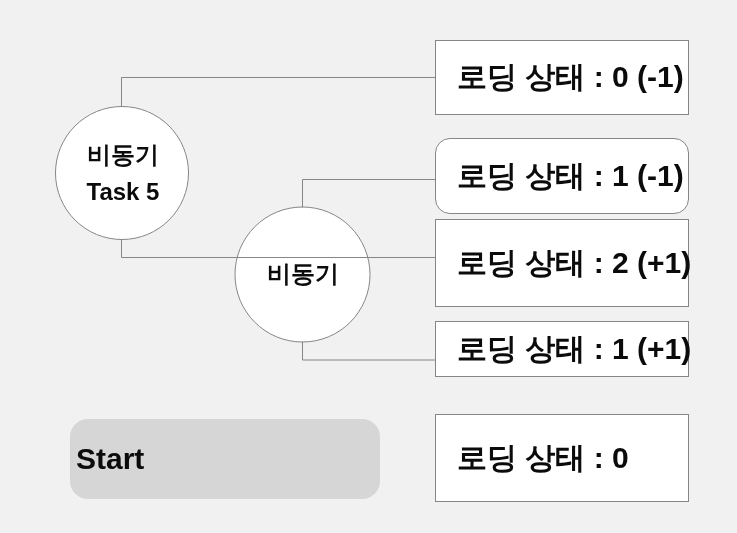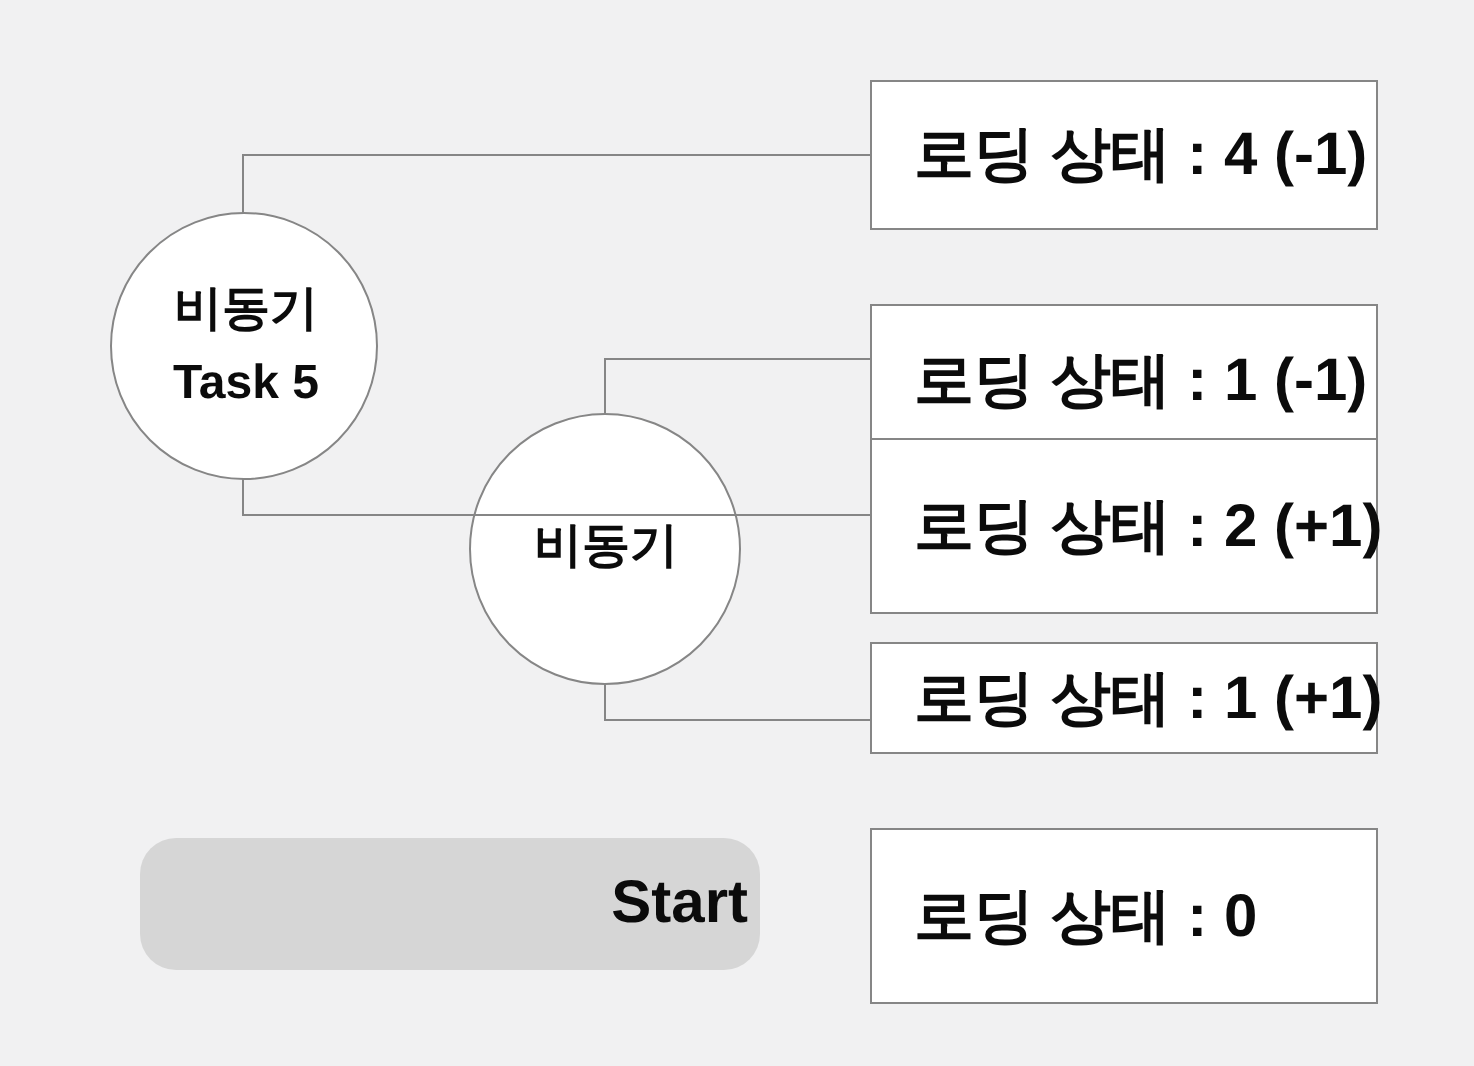--- a/index.html
+++ b/index.html
@@ -44,31 +44,31 @@
     font-size: 30px;
     font-weight: 700;
     color: #0b0b0b;
     white-space: nowrap;
   }
   .start-button {
     position: absolute;
     left: 70px;
     top: 419px;
     width: 310px;
-    height: 66px;
+    height: 80px;
     border: none;
     border-radius: 18px;
     background: #d6d6d6;
     font-family: inherit;
     font-size: 30px;
     font-weight: 700;
     color: #0b0b0b;
     display: flex;
     align-items: center;
-    justify-content: flex-end;
+    justify-content: flex-start;
     cursor: pointer;
   }
 </style>
 </head>
 <body>
 
 <div class="canvas">
 
   <svg class="connectors" viewBox="0 0 737 533" xmlns="http://www.w3.org/2000/svg">
     <circle cx="122" cy="173" r="66.5" fill="#ffffff" stroke="#868686" stroke-width="1"></circle>
@@ -82,24 +82,24 @@
   <div class="node-label" style="left:123px; top:173px;">
     <div>비동기</div>
     <div>Task 5</div>
   </div>
 
   <div class="node-label" style="left:303px; top:273px;">
     <div>비동기</div>
   </div>
 
   <div class="status-box" style="top:40px; height:75px;">
-    <span>로딩 상태 : 4 (-1)</span>
+    <span>로딩 상태 : 0 (-1)</span>
   </div>
 
-  <div class="status-box" style="top:152px; height:76px;">
+  <div class="status-box" style="top:138px; height:76px;border-radius:15px;">
     <span>로딩 상태 : 1 (-1)</span>
   </div>
 
   <div class="status-box" style="top:219px; height:88px;">
     <span>로딩 상태 : 2 (+1)</span>
   </div>
 
   <div class="status-box" style="top:321px; height:56px;">
     <span>로딩 상태 : 1 (+1)</span>
   </div>

